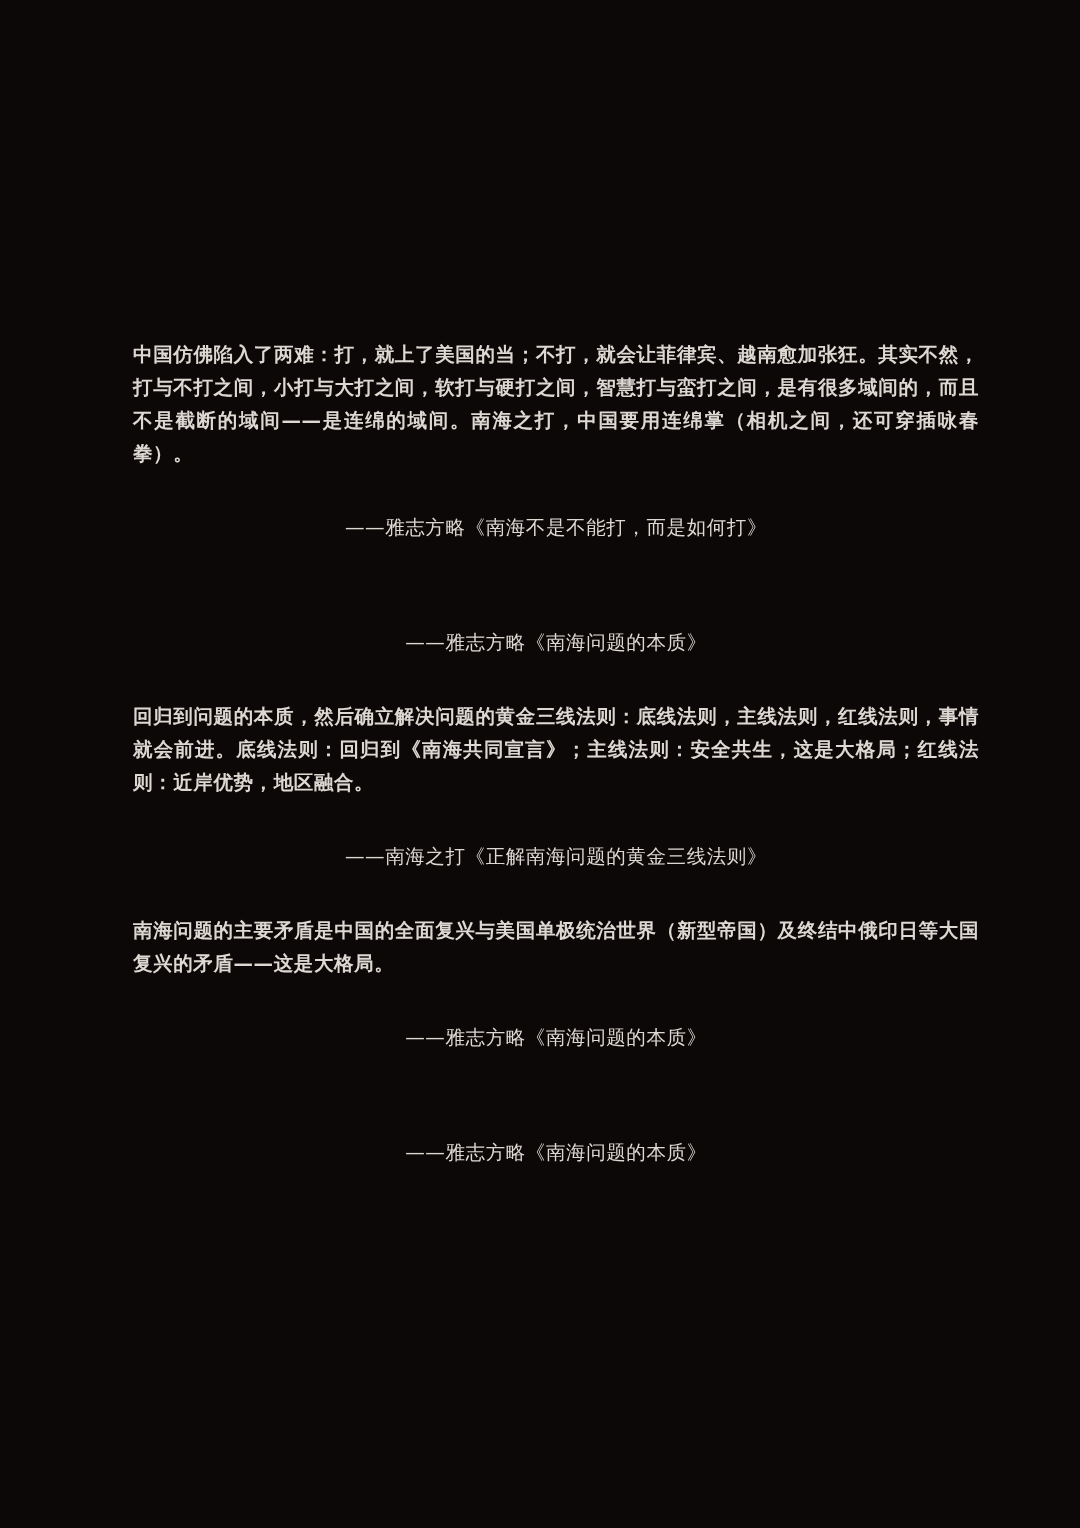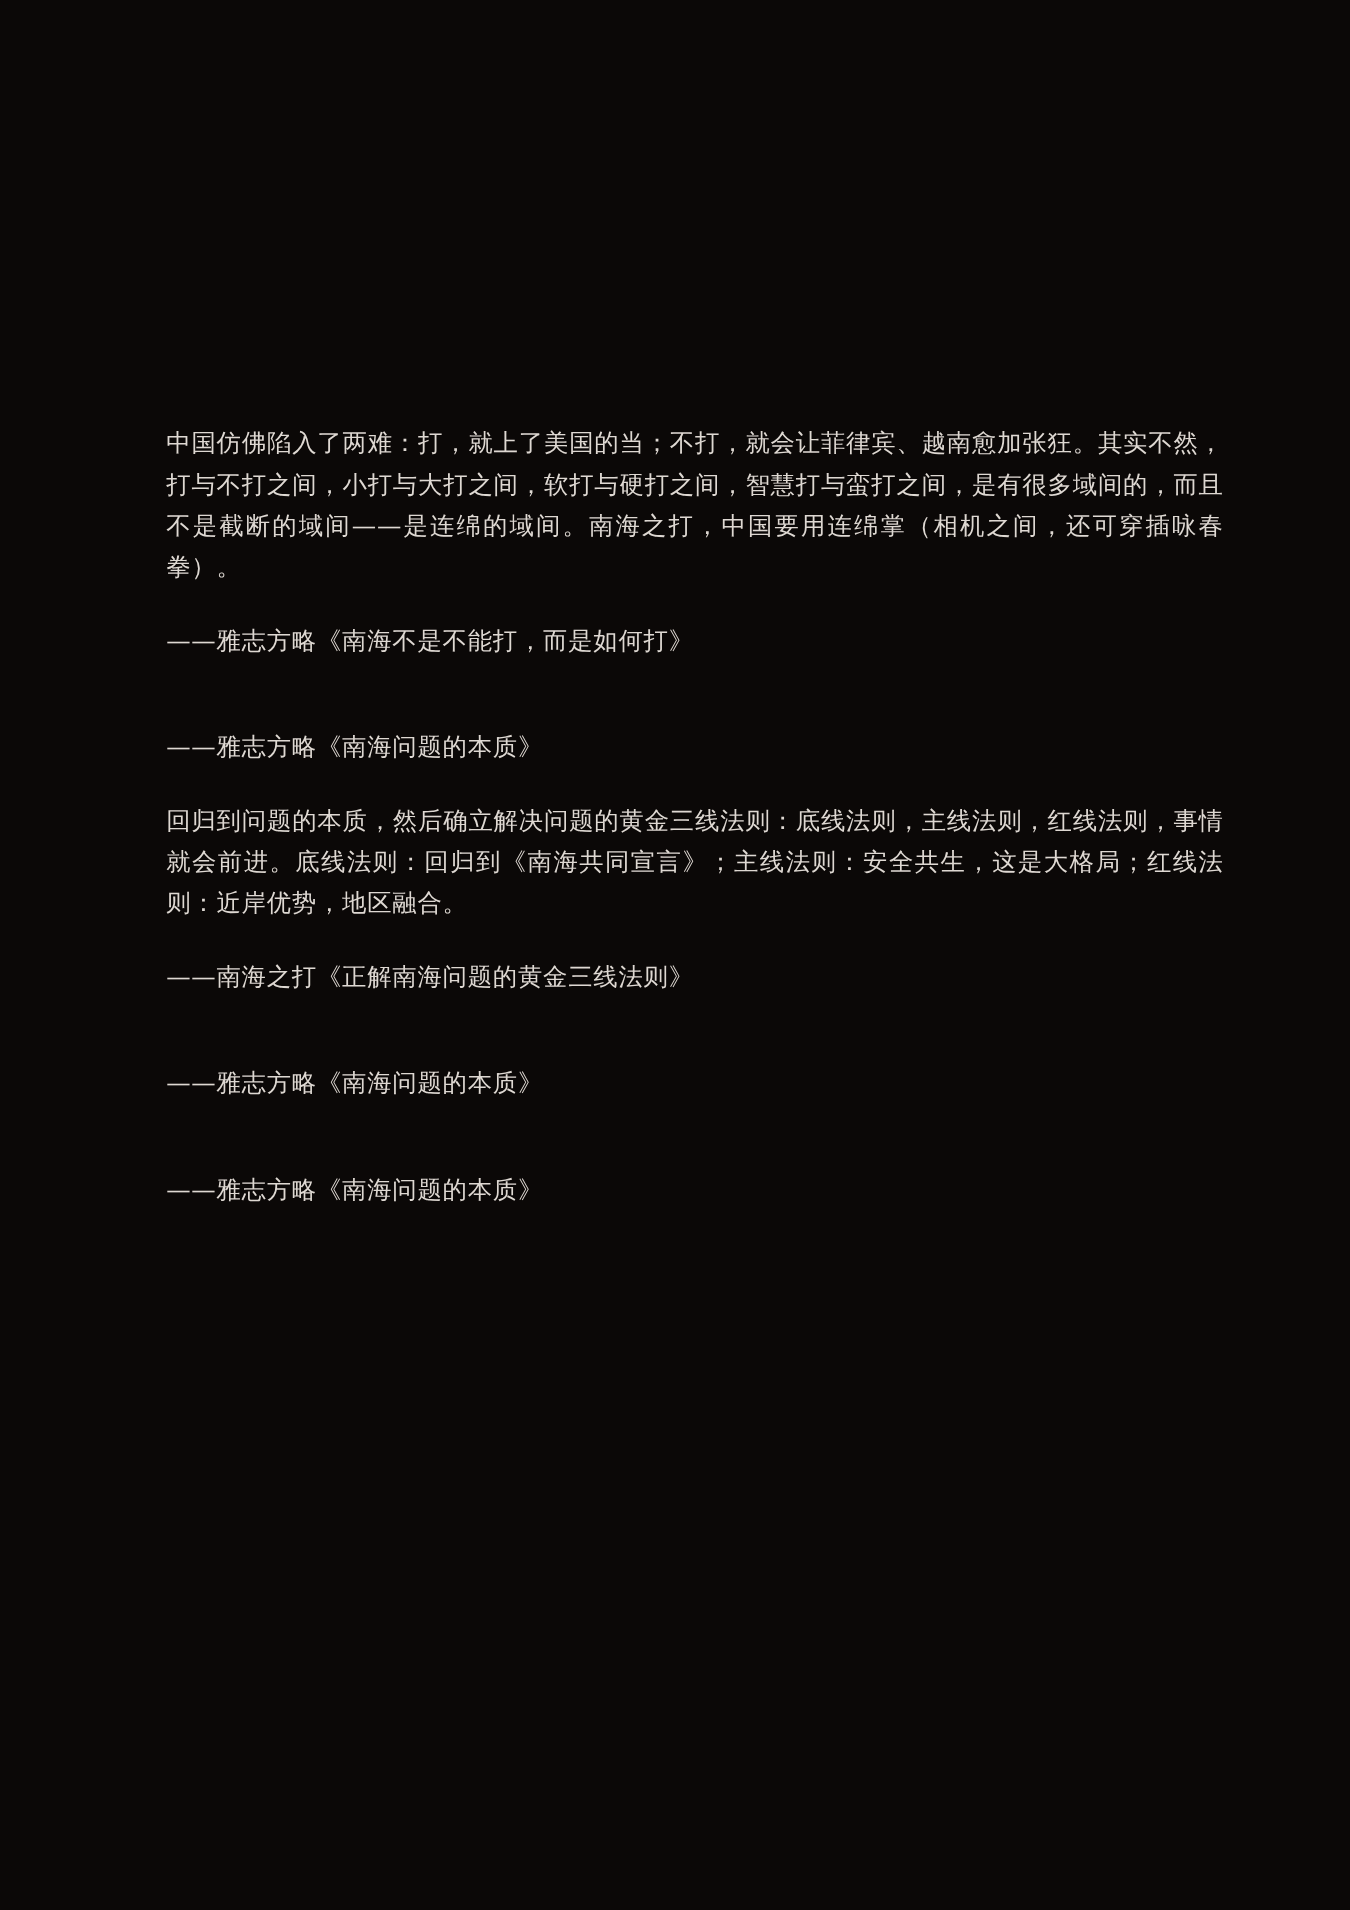--- a/index.html
+++ b/index.html
@@ -29,28 +29,29 @@
     width: 846px;
   }
   .para {
     font-size: 19.5px;
     line-height: 33px;
     letter-spacing: 0.6px;
     text-align: justify;
     text-justify: inter-ideograph;
     color: #ded8d2;
     margin: 0;
+    font-weight: bold;
   }
   .attrib {
     font-size: 19.5px;
     line-height: 33px;
     letter-spacing: 0.6px;
-    text-align: left;
+    text-align: center;
     color: #ded8d2;
-    margin: 0;
+    margin: 15px;
   }
   .gap-after-para { height: 26px; }
   .gap-after-attrib { height: 26px; }
 </style>
 </head>
 <body>
 
 <div class="page">
   <div class="content">
 
@@ -61,20 +62,21 @@
 
     <div class="gap-after-para"></div>
     <p class="attrib">——雅志方略《南海问题的本质》</p>
     <div class="gap-after-attrib"></div>
 
     <p class="para">回归到问题的本质，然后确立解决问题的黄金三线法则：底线法则，主线法则，红线法则，事情就会前进。底线法则：回归到《南海共同宣言》；主线法则：安全共生，这是大格局；红线法则：近岸优势，地区融合。</p>
     <div class="gap-after-para"></div>
     <p class="attrib">——南海之打《正解南海问题的黄金三线法则》</p>
     <div class="gap-after-attrib"></div>
 
+    <p class="para">南海问题的主要矛盾是中国的全面复兴与美国单极统治世界（新型帝国）及终结中俄印日等大国复兴的矛盾——这是大格局。</p>
     <div class="gap-after-para"></div>
     <p class="attrib">——雅志方略《南海问题的本质》</p>
     <div class="gap-after-attrib"></div>
 
     <div class="gap-after-para"></div>
     <p class="attrib">——雅志方略《南海问题的本质》</p>
 
   </div>
 </div>
 

